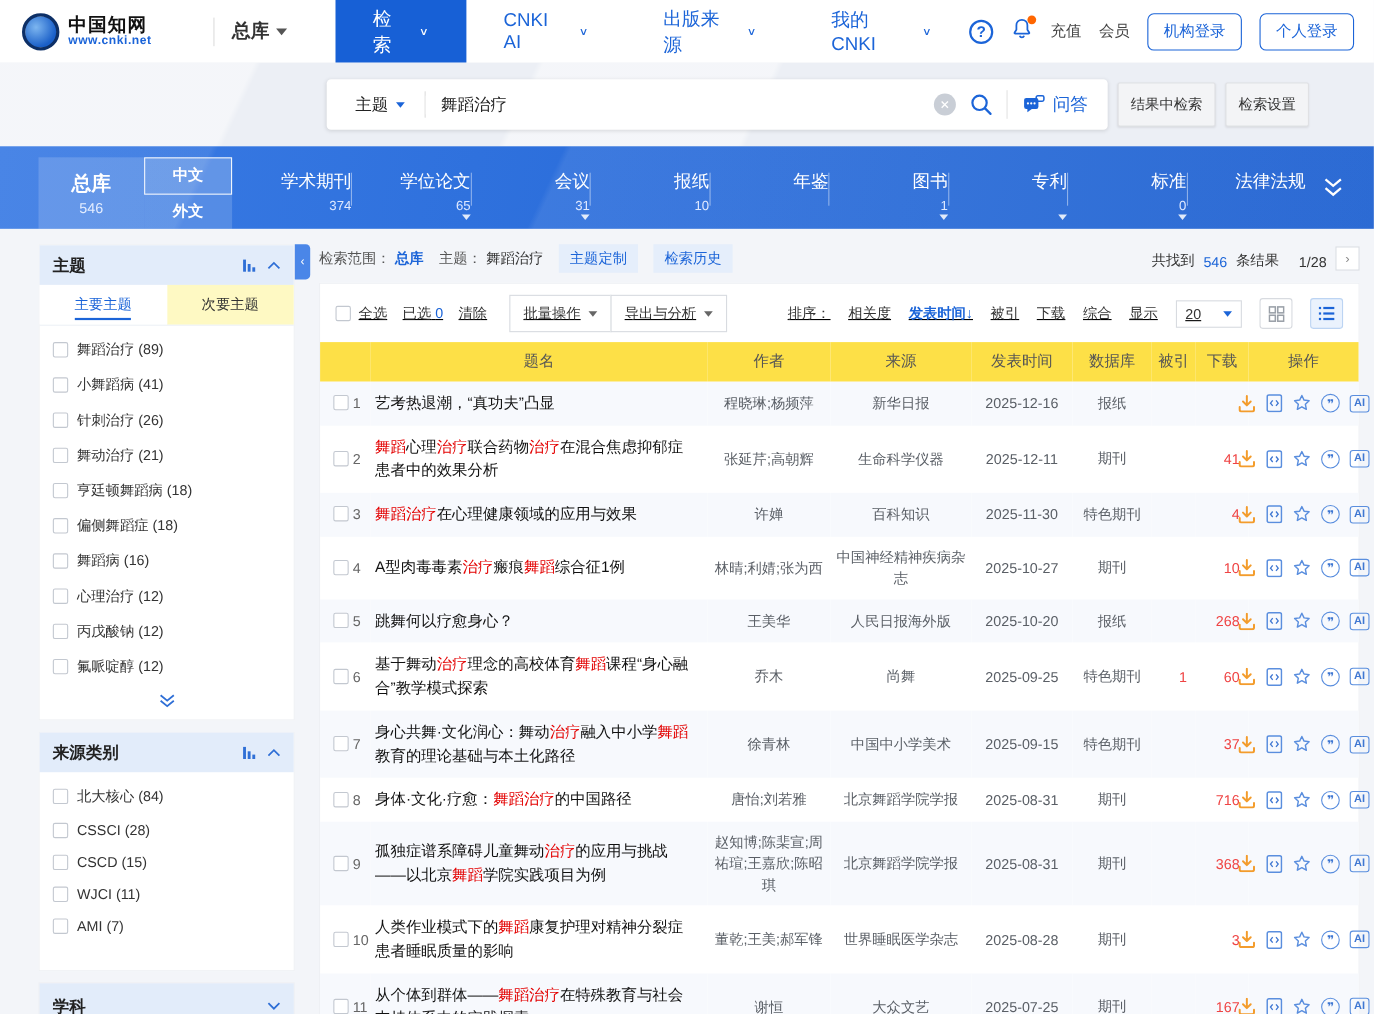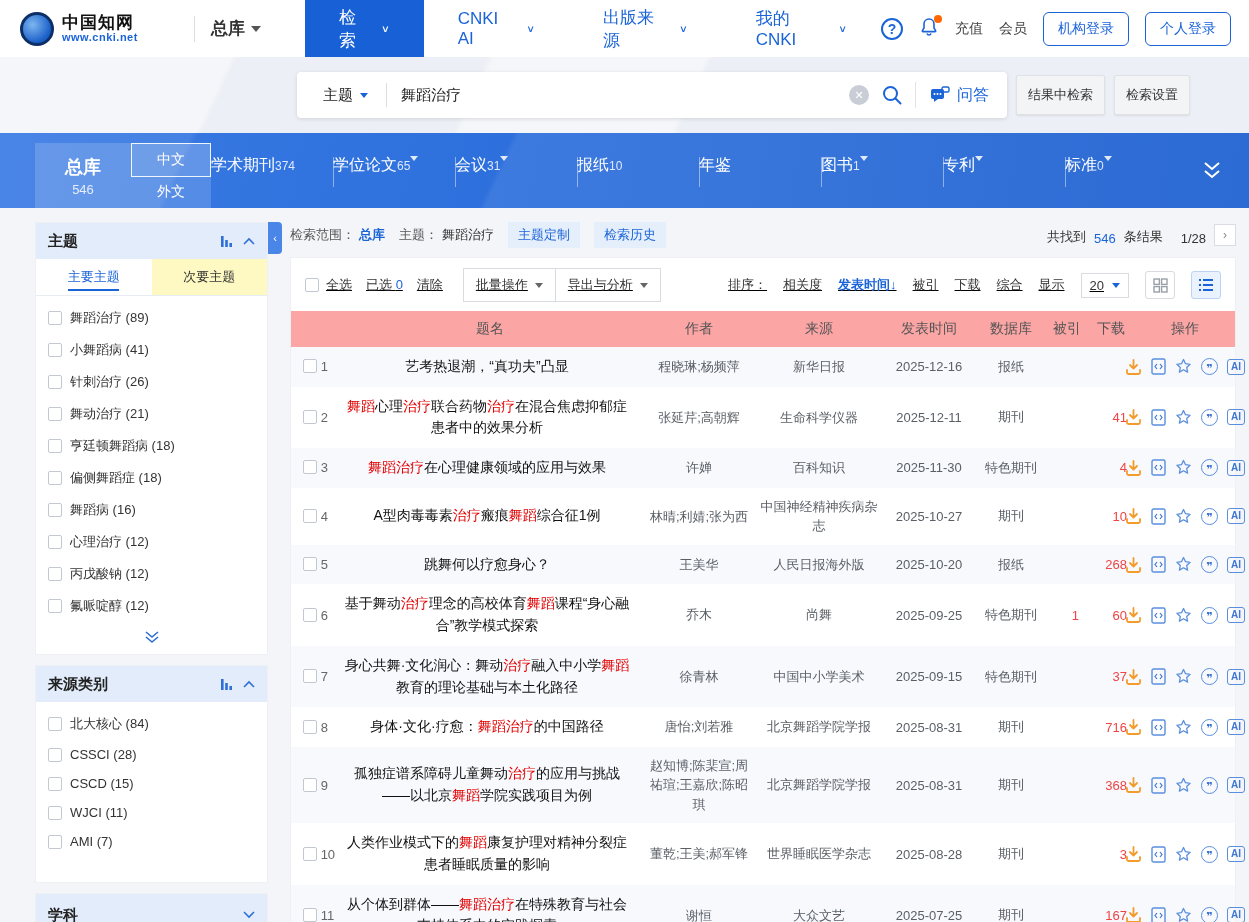--- a/index.html
+++ b/index.html
@@ -42,25 +42,25 @@
   .gray-btn { margin-left:9px; background:#f3f4f6; border:1px solid #e0e1e4; box-shadow:0 1px 2px rgba(0,0,0,.08); font-size:13px; color:#333; padding:10px 11px; border-radius:2px; cursor:pointer; }
 
   
   .db-band { height:75px; background:linear-gradient(100deg,#3a7be4,#1a5ed0);
      background-image:linear-gradient(115deg, rgba(255,255,255,.08) 15%, rgba(255,255,255,0) 15.5%, rgba(255,255,255,0) 40%, rgba(255,255,255,.08) 40.5%),linear-gradient(100deg,#3a7be4,#1a5ed0);
      display:flex; align-items:stretch; padding:0 18px 0 35px; position:relative; }
   .zk-block { display:flex; margin-top:10px; }
   .zk-main { background:rgba(255,255,255,.16); width:96px; display:flex; flex-direction:column; align-items:center; justify-content:center; color:#fff; cursor:pointer; }
   .zk-main .zk-t { font-size:18px; font-weight:bold; }
   .zk-main .zk-c { font-size:13px; color:#e3edff; margin-top:3px; }
-  .zk-lang { width:80px; display:flex; flex-direction:column; background:rgba(255,255,255,.16); }
+  .zk-lang { width:80px; display:flex; flex-direction:column; background:rgba(255,255,255,.16);font-weight:bold; }
   .zk-lang .lang { flex:1; display:flex; align-items:center; justify-content:center; color:#fff; font-size:14px; cursor:pointer; }
   .zk-lang .lang.active { border:1px solid rgba(255,255,255,.9); background:rgba(255,255,255,.08); }
   .db-items { display:flex; flex:1; margin-top:10px; }
-  .db-item { flex:1; display:flex; flex-direction:row; align-items:flex-start; padding-top:12px; color:#fff; cursor:pointer; position:relative; }
+  .db-item { flex:1; display:flex; flex-direction:column; align-items:flex-end; padding-top:12px; color:#fff; cursor:pointer; position:relative; }
   .db-item + .db-item::before { content:""; position:absolute; left:0; top:14px; width:1px; height:30px; background:rgba(255,255,255,.45); }
   .db-item .db-l { font-size:16px; }
   .db-item .db-c { font-size:12px; color:#dfe9ff; margin-top:4px; height:14px; }
   .db-item .db-a { margin-top:1px; width:0; height:0; border-left:4px solid transparent; border-right:4px solid transparent; border-top:5px solid rgba(255,255,255,.85); visibility:hidden; }
   .db-item .db-a.show { visibility:visible; }
   .band-chevron { display:flex; align-items:center; padding:0 6px 0 12px; cursor:pointer; }
 
   
   .page-body { display:flex; padding:14px 13px 0 35px; gap:22px; align-items:flex-start; height:714px; }
   .sidebar { width:233px; flex:0 0 auto; position:relative; }
@@ -92,31 +92,31 @@
   .results-card { background:#fff; border:1px solid #eef0f4; }
   .toolbar { display:flex; align-items:center; padding:10px 14px 9px;text-decoration:underline; }
   .tb-left { display:flex; align-items:center; gap:14px; font-size:13px; color:#333; }
   .sel-cnt { color:#1b64d8; }
   .tb-btn { border:1px solid #d8dbe0; background:#fff; font-size:13px; color:#333; padding:7px 12px; display:flex; align-items:center; gap:7px; cursor:pointer; }
   .tb-btn + .tb-btn { margin-left:-1px; }
   .tb-btn .caret-dn { border-left-width:4px; border-right-width:4px; border-top-width:5px; border-top-color:#666; }
   .tb-right { margin-left:auto; display:flex; align-items:center; gap:16px; font-size:13px; color:#333; }
   .sort-link { cursor:pointer; color:#333; }
   .sort-link.active { color:#1b64d8; font-weight:bold; }
-  .pgsize { border:1px solid #d8dbe0; padding:4px 8px; display:flex; align-items:center; gap:8px; cursor:pointer; }
+  .pgsize { border:1px solid #d8dbe0; padding:4px 8px; display:flex; align-items:center; gap:20px; cursor:pointer; }
   .pgsize .caret-dn { border-left-width:4px; border-right-width:4px; border-top-width:5px; border-top-color:#1b64d8; }
   .view-btn { width:30px; height:28px; border:1px solid #d8dbe0; border-radius:3px; background:#fff; display:flex; align-items:center; justify-content:center; cursor:pointer; }
   .view-btn.active { border-color:#bcd4f3; background:#eaf2fd; }
 
   table.results { width:100%; border-collapse:collapse; table-layout:fixed; }
-  .results thead th { background:#fca5a5; font-size:14px; font-weight:normal; color:#555; height:36px; text-align:center; }
+  .results thead th { background:#fde047; font-size:14px; font-weight:normal; color:#555; height:36px; text-align:center; }
   .results tbody tr.odd { background:#f7f9fd; }
   .results td { padding:9px 4px; font-size:13px; color:#5a5f66; vertical-align:middle; text-align:center; }
   td.cell-numchk { text-align:left; padding-left:12px; white-space:nowrap; color:#666; }
-  td.cell-title { text-align:center; font-size:14px; color:#111; line-height:1.55; padding-right:10px;margin-left:20px; }
+  td.cell-title { text-align:left; font-size:14px; color:#111; line-height:1.55; padding-right:10px;margin-left:20px; }
   td.cell-title .hl { color:#e30000; }
   td.cell-author, td.cell-source { font-size:13px; color:#5a5f66; line-height:1.5; }
   td.cell-dl, td.cell-cite { text-align:right; padding-right:8px; color:#ef4444; }
   .ops { display:flex; align-items:center; gap:9px; justify-content:center; }
   .op-ic { cursor:pointer; display:flex; align-items:center; justify-content:center; }
   .ai-badge { border:1px solid #5a8ede; color:#3f77d2; border-radius:3px; font-size:10px; font-weight:bold; padding:1px 3px; line-height:1.2; }
   .quote-ic { width:17px; height:17px; border:1px solid #5a8ede; border-radius:50%; color:#3f77d2; font-size:11px; font-weight:bold; display:flex; align-items:center; justify-content:center; line-height:1; padding-top:3px; }
 </style>
 </head>
 <body>
@@ -244,20 +244,25 @@
       <div class="db-item">
         <span class="db-l">专利</span>
         <span class="db-c"></span>
         <span class="db-a show"></span>
       </div>
       <div class="db-item">
         <span class="db-l">标准</span>
         <span class="db-c">0</span>
         <span class="db-a show"></span>
       </div>
+      <div class="db-item">
+        <span class="db-l">法律法规</span>
+        <span class="db-c"></span>
+        <span class="db-a"></span>
+      </div>
     </div>
   <span class="band-chevron">
     <svg width="26" height="24" viewBox="0 0 26 24">
         <polyline points="6,4 13,10 20,4" fill="none" stroke="#fff" stroke-width="2"></polyline>
         <polyline points="6,12 13,18 20,12" fill="none" stroke="#fff" stroke-width="2"></polyline>
       </svg>
   </span>
 </div>
 
 <div class="page-body">

